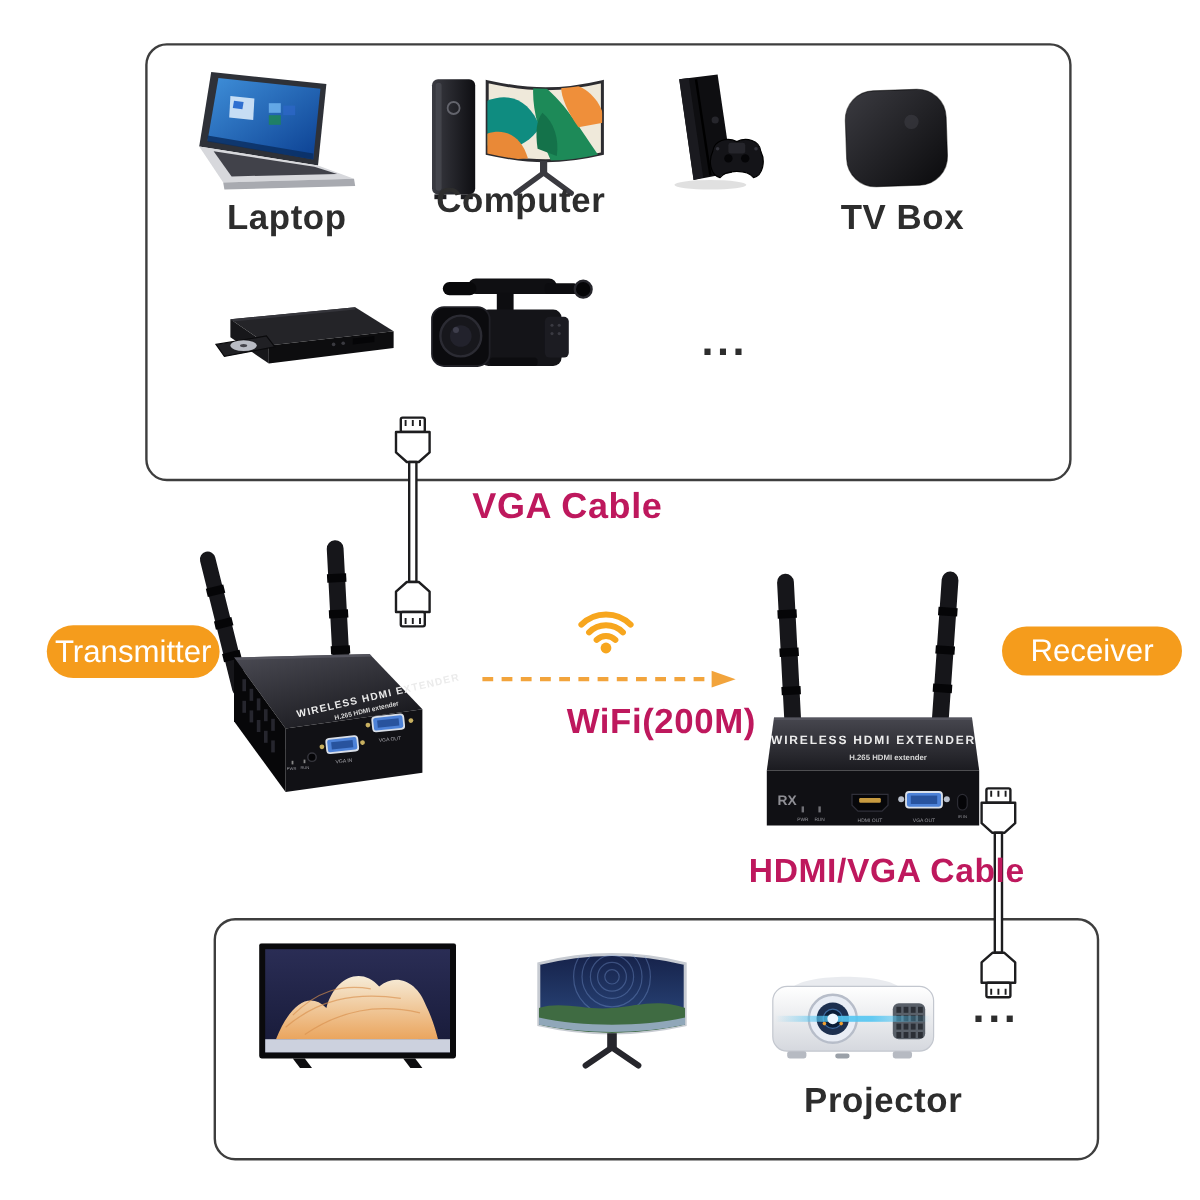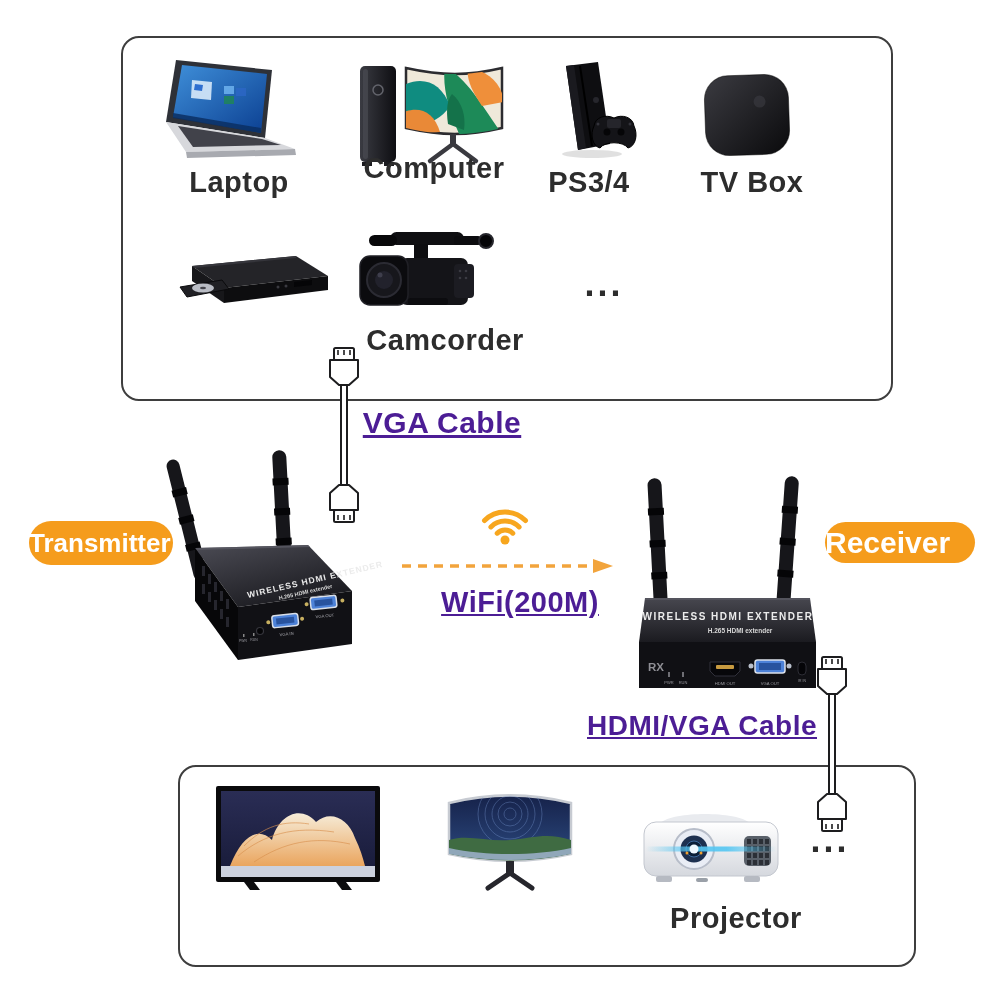--- a/index.html
+++ b/index.html
@@ -2,24 +2,24 @@
 <html><head>
 <meta charset="utf-8">
 <style>
   html,body{margin:0;padding:0;background:#ffffff;}
   .stage{position:relative;width:1000px;height:1000px;background:#fff;
          font-family:"Liberation Sans",sans-serif;overflow:hidden;}
   .abs{position:absolute;}
   .group-box{position:absolute;border:2.5px solid #3e3e3e;border-radius:18px;background:#fff;}
   .dev-label{position:absolute;width:200px;text-align:center;font-size:29px;font-weight:700;
              color:#2d2d2d;letter-spacing:.5px;line-height:32px;}
-  .conn-label{position:absolute;text-align:center;font-weight:700;color:#4c1d95;letter-spacing:.5px;text-decoration:underline;}
-  .badge{position:absolute;background:#f59c1c;color:#fff;font-weight:700;}
+  .conn-label{position:absolute;text-align:right;font-weight:700;color:#be185d;letter-spacing:.5px;}
+  .badge{position:absolute;background:#f59c1c;color:#fff;font-weight:400;text-align:center;margin-left:10px;}
   .badge.tx{left:29px;top:521px;width:144px;height:44px;line-height:44px;border-radius:22px;font-size:26px;}
-  .badge.rx{left:825px;top:522px;width:150px;height:41px;line-height:41px;border-radius:21px;font-size:30px;}
+  .badge.rx{left:825px;top:522px;width:150px;height:41px;line-height:41px;border-radius:21px;font-size:26px;}
   .dots{position:absolute;width:60px;text-align:center;font-size:36px;font-weight:800;
         color:#2d2d2d;letter-spacing:3px;line-height:36px;}
 </style>
 </head>
 <body>
 
 <div class="stage">
 
   <div class="group-box" style="left:121px;top:36px;width:768px;height:361px;"></div>
 
@@ -128,23 +128,21 @@
     <circle cx="110" cy="60" r="1.3" fill="#3a3a42"></circle>
     <rect x="4" y="38" width="48" height="49" rx="10" fill="#0b0b0e" stroke="#202026" stroke-width="1.5"></rect>
     <circle cx="28" cy="62" r="17" fill="#17171c" stroke="#2b2b33" stroke-width="2"></circle>
     <circle cx="28" cy="62" r="9" fill="#22222c"></circle>
     <circle cx="24" cy="57" r="2.5" fill="#3e3e4c"></circle>
     <rect x="52" y="80" width="40" height="7" rx="3" fill="#0c0c0f"></rect>
   </svg>
 
   <div class="dev-label" style="left:139px;top:166px">Laptop</div>
   <div class="dev-label" style="left:334px;top:152px">Computer</div>
-  <div class="dev-label" style="left:489px;top:166px">PS3/4</div>
   <div class="dev-label" style="left:652px;top:166px">TV Box</div>
-  <div class="dev-label" style="left:345px;top:324px">Camcorder</div>
   <div class="dots" style="left:574px;top:266px">...</div>
 
   <svg class="abs" style="left:326px;top:346px" width="36" height="178" viewBox="0 0 36 178">
     <g fill="#fff" stroke="#1d1d1f" stroke-width="2" stroke-linejoin="round">
       <rect x="8" y="2" width="20" height="12" rx="1.5"></rect>
       <polygon points="4,14 32,14 32,31 23,39 13,39 4,31"></polygon>
       <rect x="15" y="39" width="6" height="100"></rect>
       <polygon points="4,147 13,139 23,139 32,147 32,164 4,164"></polygon>
       <rect x="8" y="164" width="20" height="12" rx="1.5"></rect>
     </g>

